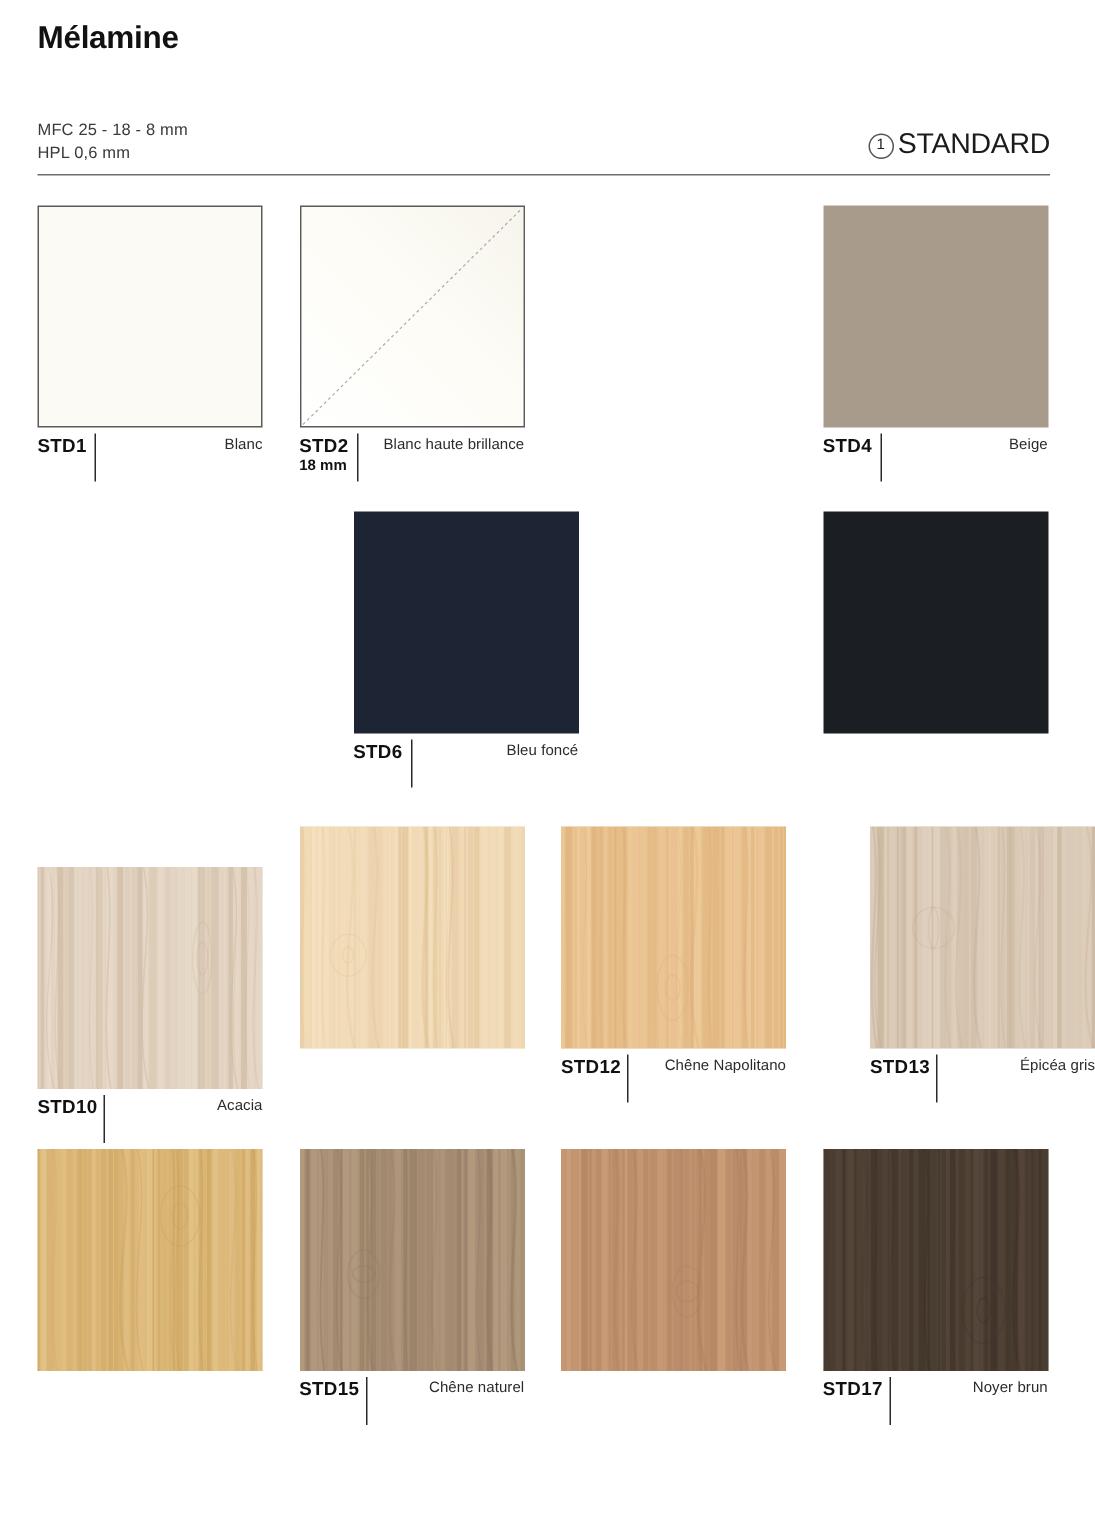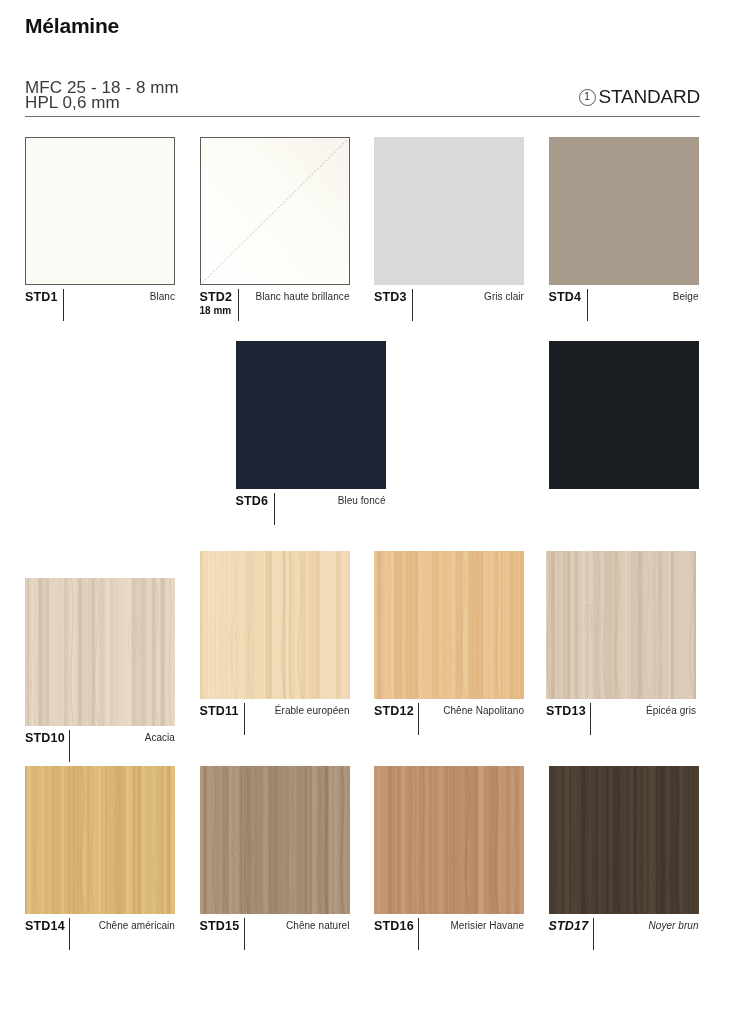--- a/index.html
+++ b/index.html
@@ -14,21 +14,21 @@
   .page{position:relative;width:730px;height:1024px;}
 
   
   .title{
     position:absolute;left:25px;top:14px;
     font-size:21px;font-weight:bold;letter-spacing:-0.2px;
     color:#111111;
   }
   .spec{
     position:absolute;left:25px;top:80px;
-    font-size:17px;line-height:15px;color:#3a3a3a;
+    font-size:11px;line-height:15px;color:#3a3a3a;
     letter-spacing:0.1px;
   }
   .spec div{white-space:nowrap;}
   .standard-badge{
     position:absolute;right:30px;top:86px;
     display:flex;align-items:center;gap:1px;
     font-size:19px;color:#1b1b1b;letter-spacing:-0.2px;
   }
   .badge-circle{
     display:inline-flex;align-items:center;justify-content:center;
@@ -115,28 +115,20 @@
             </defs>
             <rect x="0" y="0" width="150" height="148" fill="url(#glossgrad)"></rect>
             <line x1="1" y1="147" x2="149" y2="1" stroke="#8f8f8f" stroke-width="0.8" stroke-dasharray="2 2" opacity="0.75"></line>
           </svg>
         </div>
         <div class="labelrow">
           <span class="code">STD2</span>
           <span class="sub">18 mm</span>
           <span class="divider" style="left: 38px;"></span>
           <span class="name">Blanc haute brillance</span>
-        </div>
-      </div>
-      <div class="cell" style="left: 374px; top: 137px;">
-        <div class="swatch" style="background: rgb(217, 218, 216);"></div>
-        <div class="labelrow">
-          <span class="code">STD3</span>
-          <span class="divider" style="left: 38px;"></span>
-          <span class="name">Gris clair</span>
         </div>
       </div>
       <div class="cell" style="left: 548.5px; top: 137px;">
         <div class="swatch" style="background: rgb(168, 155, 139);"></div>
         <div class="labelrow">
           <span class="code">STD4</span>
           <span class="divider" style="left: 38px;"></span>
           <span class="name">Beige</span>
         </div>
       </div>
@@ -268,25 +260,20 @@
             <path d="M32.6 0 C41.6 44.4 23.6 96.2 36.2 148" stroke="#ddbf92" stroke-width="1.66" fill="none" opacity="0.24"></path>
             <path d="M99.4 0 C108.8 44.4 90.1 96.2 103.1 148" stroke="#ddbf92" stroke-width="1.55" fill="none" opacity="0.28"></path>
             <path d="M1.0 0 C8.9 44.4 -7.0 96.2 4.2 148" stroke="#ddbf92" stroke-width="0.66" fill="none" opacity="0.21"></path>
             <path d="M82.7 0 C90.3 44.4 75.0 96.2 85.7 148" stroke="#ddbf92" stroke-width="1.88" fill="none" opacity="0.38"></path>
             <path d="M15.1 0 C20.3 44.4 10.0 96.2 17.2 148" stroke="#ddbf92" stroke-width="1.36" fill="none" opacity="0.14"></path>
             <path d="M89.6 0 C95.1 44.4 84.2 96.2 91.8 148" stroke="#ddbf92" stroke-width="1.38" fill="none" opacity="0.22"></path>
             <path d="M49.2 0 C57.2 44.4 41.1 96.2 52.4 148" stroke="#ddbf92" stroke-width="1.64" fill="none" opacity="0.27"></path>
             <ellipse cx="32.1" cy="85.8" rx="11.9" ry="13.9" fill="none" stroke="#ddbf92" stroke-width="1" opacity="0.25"></ellipse>
             <ellipse cx="32.1" cy="85.8" rx="3.6" ry="5.4" fill="none" stroke="#ddbf92" stroke-width="1" opacity="0.3"></ellipse>
           </svg>
-        </div>
-        <div class="labelrow">
-          <span class="code">STD11</span>
-          <span class="divider" style="left: 44px;"></span>
-          <span class="name">Érable européen</span>
         </div>
       </div>
       <div class="cell" style="left: 374px; top: 551px; text-align: center;">
         <div class="swatch" style="background: rgb(232, 192, 141);">
           <svg class="gloss-diag" width="150" height="148" viewBox="0 0 150 148" preserveAspectRatio="none">
             <rect x="0" y="0" width="150" height="148" fill="#e8c08d"></rect>
             <rect x="0.00" y="0" width="2.59" height="148" fill="#f2d2a6" opacity="0.39"></rect>
             <rect x="3.25" y="0" width="2.86" height="148" fill="#d9ab74" opacity="0.50"></rect>
             <rect x="6.19" y="0" width="1.20" height="148" fill="#d9ab74" opacity="0.39"></rect>
             <rect x="7.74" y="0" width="1.35" height="148" fill="#f2d2a6" opacity="0.26"></rect>
@@ -345,21 +332,21 @@
             <ellipse cx="74.5" cy="107.5" rx="10.4" ry="21.7" fill="none" stroke="#d9ab74" stroke-width="1" opacity="0.25"></ellipse>
             <ellipse cx="74.5" cy="107.5" rx="5.0" ry="8.3" fill="none" stroke="#d9ab74" stroke-width="1" opacity="0.3"></ellipse>
           </svg>
         </div>
         <div class="labelrow">
           <span class="code">STD12</span>
           <span class="divider" style="left: 44px;"></span>
           <span class="name">Chêne Napolitano</span>
         </div>
       </div>
-      <div class="cell" style="left: 546px; top: 551px; text-decoration: underline;">
+      <div class="cell" style="left: 580px; top: 551px; text-decoration: underline;">
         <div class="swatch" style="background: rgb(217, 201, 181);">
           <svg class="gloss-diag" width="150" height="148" viewBox="0 0 150 148" preserveAspectRatio="none">
             <rect x="0" y="0" width="150" height="148" fill="#d9c9b5"></rect>
             <rect x="0.00" y="0" width="4.73" height="148" fill="#e6d8c6" opacity="0.27"></rect>
             <rect x="5.10" y="0" width="3.98" height="148" fill="#c2ab93" opacity="0.46"></rect>
             <rect x="10.07" y="0" width="0.96" height="148" fill="#e6d8c6" opacity="0.39"></rect>
             <rect x="11.39" y="0" width="1.23" height="148" fill="#c2ab93" opacity="0.28"></rect>
             <rect x="13.71" y="0" width="2.80" height="148" fill="#e6d8c6" opacity="0.15"></rect>
             <rect x="17.98" y="0" width="1.15" height="148" fill="#c2ab93" opacity="0.54"></rect>
             <rect x="20.46" y="0" width="1.22" height="148" fill="#c2ab93" opacity="0.33"></rect>
@@ -478,25 +465,20 @@
             <path d="M129.7 0 C138.3 44.4 121.1 96.2 133.1 148" stroke="#c9a05c" stroke-width="1.18" fill="none" opacity="0.18"></path>
             <path d="M93.0 0 C96.2 44.4 89.8 96.2 94.3 148" stroke="#c9a05c" stroke-width="0.94" fill="none" opacity="0.24"></path>
             <path d="M66.8 0 C75.7 44.4 58.0 96.2 70.4 148" stroke="#c9a05c" stroke-width="0.71" fill="none" opacity="0.42"></path>
             <path d="M56.4 0 C66.1 44.4 46.7 96.2 60.3 148" stroke="#c9a05c" stroke-width="1.80" fill="none" opacity="0.35"></path>
             <path d="M92.4 0 C97.2 44.4 87.6 96.2 94.3 148" stroke="#c9a05c" stroke-width="1.17" fill="none" opacity="0.26"></path>
             <path d="M10.6 0 C16.8 44.4 4.4 96.2 13.1 148" stroke="#c9a05c" stroke-width="1.56" fill="none" opacity="0.15"></path>
             <ellipse cx="95.0" cy="44.6" rx="13.1" ry="20.1" fill="none" stroke="#c9a05c" stroke-width="1" opacity="0.25"></ellipse>
             <ellipse cx="95.0" cy="44.6" rx="5.1" ry="8.7" fill="none" stroke="#c9a05c" stroke-width="1" opacity="0.3"></ellipse>
           </svg>
         </div>
-        <div class="labelrow">
-          <span class="code">STD14</span>
-          <span class="divider" style="left: 44px;"></span>
-          <span class="name">Chêne américain</span>
-        </div>
       </div>
       <div class="cell" style="left: 199.5px; top: 766px;">
         <div class="swatch" style="background: rgb(168, 144, 118);">
           <svg class="gloss-diag" width="150" height="148" viewBox="0 0 150 148" preserveAspectRatio="none">
             <rect x="0" y="0" width="150" height="148" fill="#a89076"></rect>
             <rect x="0.00" y="0" width="2.65" height="148" fill="#bda389" opacity="0.44"></rect>
             <rect x="4.05" y="0" width="2.22" height="148" fill="#8d7660" opacity="0.52"></rect>
             <rect x="7.42" y="0" width="3.94" height="148" fill="#bda389" opacity="0.42"></rect>
             <rect x="12.08" y="0" width="3.65" height="148" fill="#bda389" opacity="0.35"></rect>
             <rect x="16.76" y="0" width="1.01" height="148" fill="#bda389" opacity="0.13"></rect>
@@ -606,27 +588,22 @@
             <path d="M48.1 0 C56.5 44.4 39.8 96.2 51.5 148" stroke="#ab7d5c" stroke-width="1.29" fill="none" opacity="0.22"></path>
             <path d="M121.6 0 C129.6 44.4 113.6 96.2 124.8 148" stroke="#ab7d5c" stroke-width="1.63" fill="none" opacity="0.41"></path>
             <path d="M117.8 0 C120.8 44.4 114.8 96.2 119.0 148" stroke="#ab7d5c" stroke-width="1.21" fill="none" opacity="0.15"></path>
             <path d="M117.5 0 C121.9 44.4 113.1 96.2 119.3 148" stroke="#ab7d5c" stroke-width="1.59" fill="none" opacity="0.32"></path>
             <path d="M91.9 0 C95.9 44.4 87.9 96.2 93.5 148" stroke="#ab7d5c" stroke-width="1.68" fill="none" opacity="0.32"></path>
             <path d="M36.4 0 C42.8 44.4 29.9 96.2 38.9 148" stroke="#ab7d5c" stroke-width="1.82" fill="none" opacity="0.20"></path>
             <ellipse cx="84.2" cy="94.9" rx="10.0" ry="17.1" fill="none" stroke="#ab7d5c" stroke-width="1" opacity="0.25"></ellipse>
             <ellipse cx="84.2" cy="94.9" rx="7.4" ry="6.9" fill="none" stroke="#ab7d5c" stroke-width="1" opacity="0.3"></ellipse>
           </svg>
         </div>
-        <div class="labelrow">
-          <span class="code">STD16</span>
-          <span class="divider" style="left: 44px;"></span>
-          <span class="name">Merisier Havane</span>
-        </div>
-      </div>
-      <div class="cell" style="left: 548.5px; top: 766px; font-style: italic;">
+      </div>
+      <div class="cell" style="left: 548.5px; top: 766px;">
         <div class="swatch" style="background: rgb(78, 64, 52);">
           <svg class="gloss-diag" width="150" height="148" viewBox="0 0 150 148" preserveAspectRatio="none">
             <rect x="0" y="0" width="150" height="148" fill="#4e4034"></rect>
             <rect x="0.00" y="0" width="2.19" height="148" fill="#3a2f26" opacity="0.32"></rect>
             <rect x="3.74" y="0" width="4.03" height="148" fill="#3a2f26" opacity="0.17"></rect>
             <rect x="8.20" y="0" width="4.17" height="148" fill="#5d4d3f" opacity="0.27"></rect>
             <rect x="12.57" y="0" width="2.06" height="148" fill="#3a2f26" opacity="0.52"></rect>
             <rect x="15.81" y="0" width="4.43" height="148" fill="#5d4d3f" opacity="0.39"></rect>
             <rect x="20.59" y="0" width="1.38" height="148" fill="#3a2f26" opacity="0.36"></rect>
             <rect x="22.75" y="0" width="1.91" height="148" fill="#5d4d3f" opacity="0.16"></rect>

